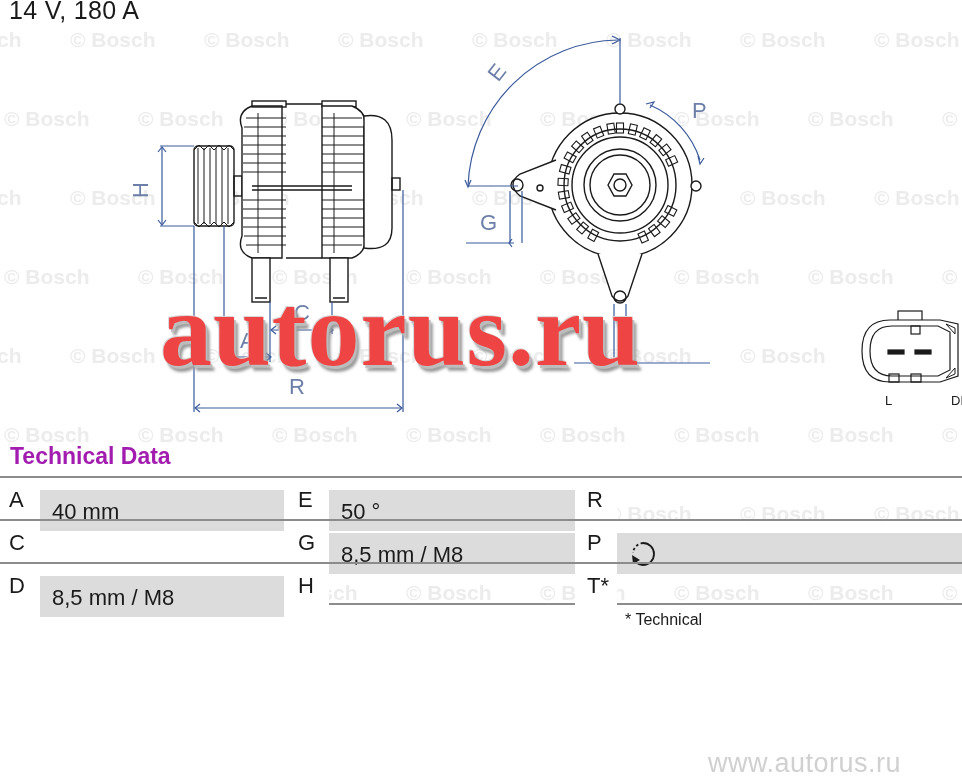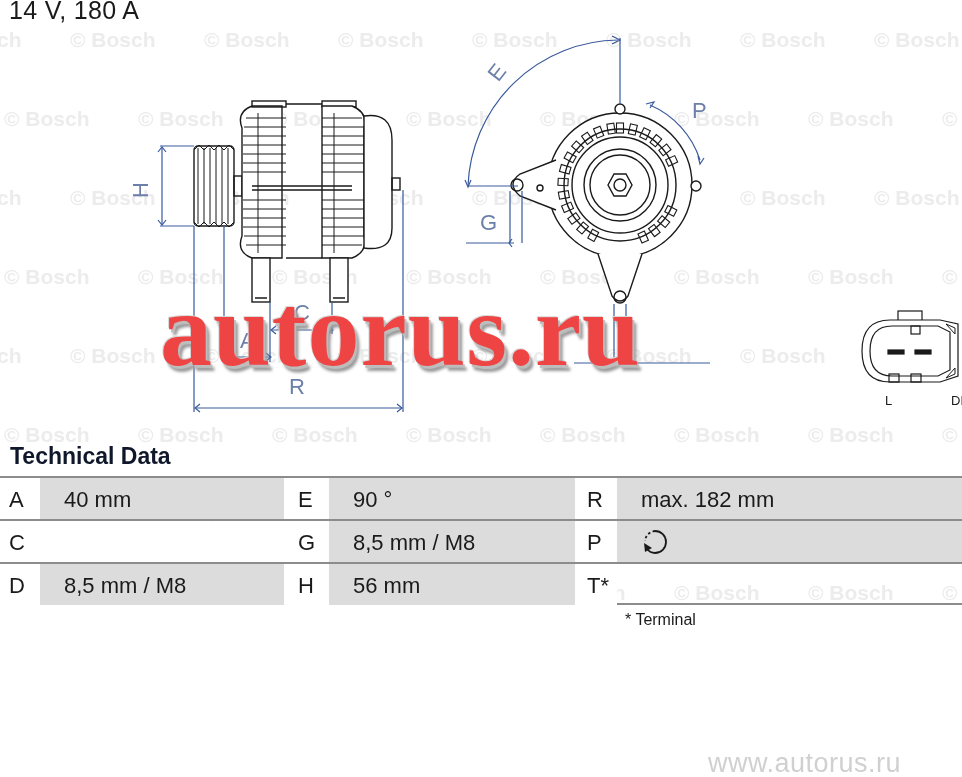--- a/index.html
+++ b/index.html
@@ -12,28 +12,28 @@
   .wm { position: absolute; font-size: 21px; font-weight: bold; color: #ececec; white-space: nowrap; }
 
   .drawing { position: absolute; left: 0; top: 0; width: 962px; height: 440px; }
 
   .autorus-overlay { position: absolute; left: 160px; top: 278px; font-family: "Liberation Serif", "DejaVu Serif", serif;
     font-size: 104px; font-weight: bold; color: #ef4444; letter-spacing: 1px; line-height: 1;
     text-shadow: 2px 3px 1px #bdbdbd, 4px 6px 3px #9a9a9a, -1px -1px 0 #d8d8d8; white-space: nowrap; }
 
   .connector-labels { position: absolute; top: 393px; font-size: 13px; color: #1a1a1a; }
 
-  .section-title { position: absolute; left: 10px; top: 443px; font-size: 23px; font-weight: bold; color: #0f172a; }
+  .section-title { position: absolute; left: 10px; top: 443px; font-size: 23px; font-weight: bold; color: #a21caf; }
 
   .table { position: absolute; left: 0; top: 476px; width: 962px; }
   .row { position: relative; height: 43px; border-top: 2px solid #8c8c8c; }
   .row:last-child { border-bottom: 2px solid #8c8c8c; }
   .cell { position: absolute; top: 0; height: 41px; line-height: 44px; font-size: 22px; color: #1a1a1a; }
   .lbl { background: #ffffff; padding-left: 9px; }
-  .val { background: #dcdcdd; padding-left: 24px; }
+  .val { background: #dcdcdd; padding-left: 12px; margin-top: 12px; }
   .c1l { left: 0; width: 40px; }
   .c1v { left: 40px; width: 244px; }
   .c2l { left: 284px; width: 45px; padding-left: 14px; }
   .c2v { left: 329px; width: 246px; }
   .c3l { left: 575px; width: 42px; padding-left: 12px; }
   .c3v { left: 617px; width: 345px; }
   .rot-icon { display: inline-block; width: 30px; height: 30px; vertical-align: middle; margin-top: -4px; }
 
   .footnote { position: absolute; left: 625px; top: 611px; font-size: 16px; color: #1a1a1a; }
   .site { position: absolute; left: 708px; top: 748px; font-size: 27px; color: #d0d0d0; letter-spacing: 0.5px; }
@@ -255,41 +255,39 @@
 
 <div class="autorus-overlay">autorus.ru</div>
 
 <div class="section-title">Technical Data</div>
 
 <div class="table">
   <div class="row">
     <div class="cell lbl c1l">A</div>
     <div class="cell val c1v">40 mm</div>
     <div class="cell lbl c2l">E</div>
-    <div class="cell val c2v">90 °</div>
+    <div class="cell val c2v">50 °</div>
     <div class="cell lbl c3l">R</div>
-    <div class="cell val c3v">max. 182 mm</div>
   </div>
   <div class="row">
     <div class="cell lbl c1l">C</div>
     <div class="cell lbl c2l">G</div>
     <div class="cell val c2v">8,5 mm / M8</div>
     <div class="cell lbl c3l">P</div>
     <div class="cell val c3v">
       <svg class="rot-icon" viewBox="0 0 30 30">
         <path d="M14 4 A11 11 0 0 1 14 26 A11 11 0 0 1 6 22" fill="none" stroke="#1a1a1a" stroke-width="1.8"></path>
         <path d="M14 4 A11 11 0 0 0 4 14" fill="none" stroke="#1a1a1a" stroke-width="1.8" stroke-dasharray="2.5 2.5"></path>
         <path d="M3 16 L4 25 L11 21 Z" fill="#1a1a1a"></path>
       </svg>
     </div>
   </div>
   <div class="row">
     <div class="cell lbl c1l">D</div>
     <div class="cell val c1v">8,5 mm / M8</div>
     <div class="cell lbl c2l">H</div>
-    <div class="cell val c2v">56 mm</div>
     <div class="cell lbl c3l">T*</div>
   </div>
 </div>
 
-<div class="footnote">* Terminal</div>
+<div class="footnote">* Technical</div>
 
 <div class="site">www.autorus.ru</div>
 
 </body></html>

